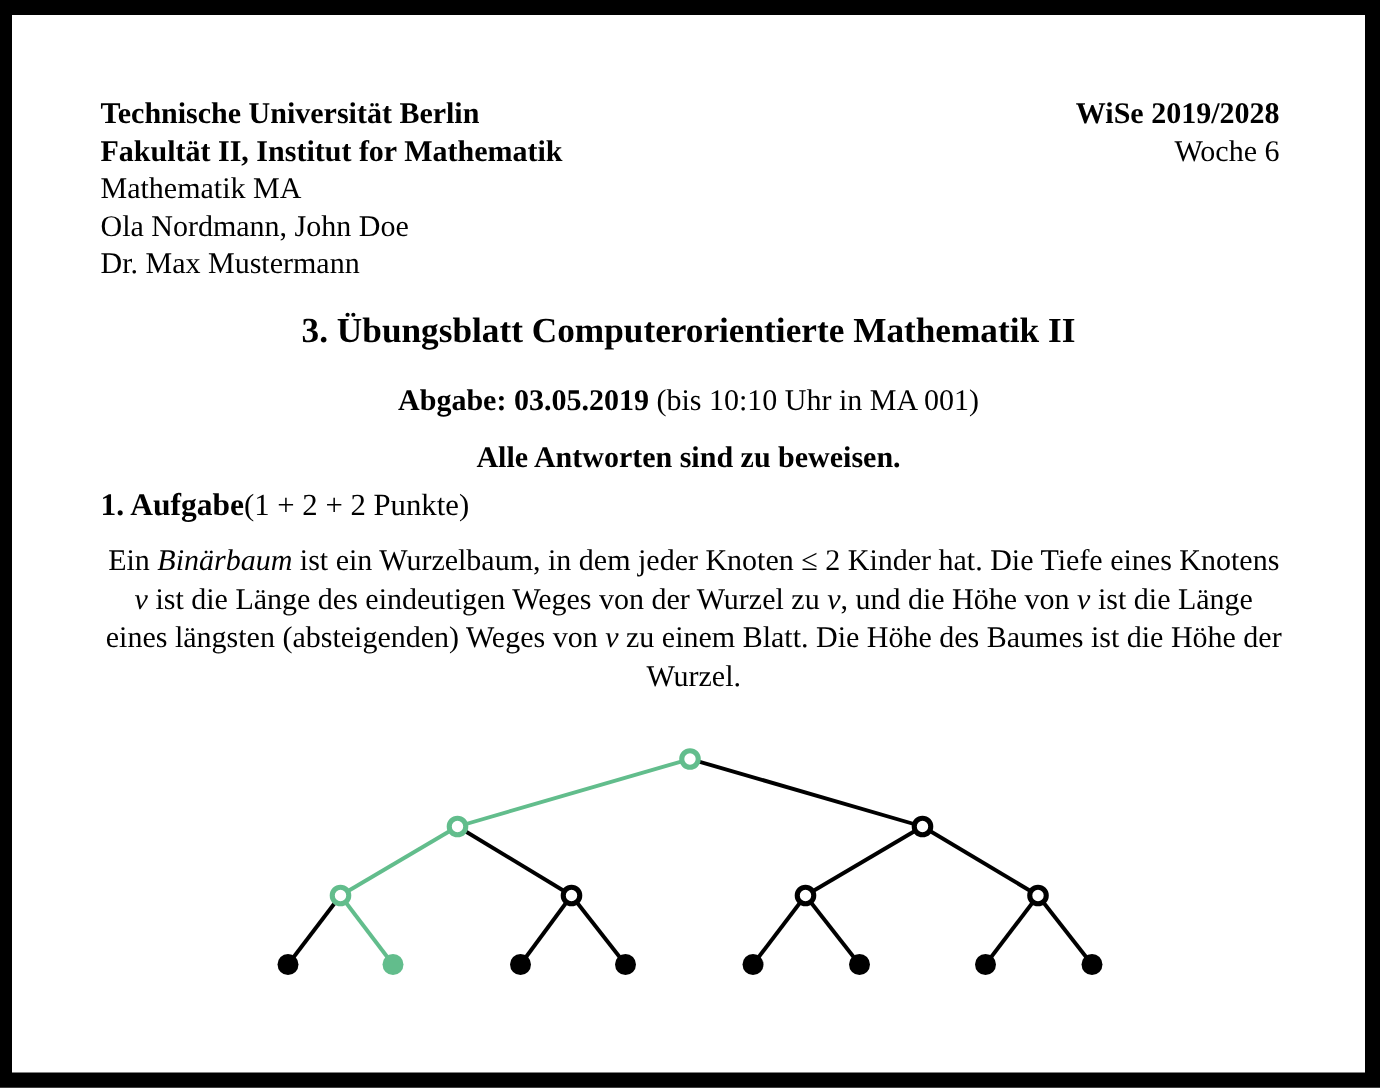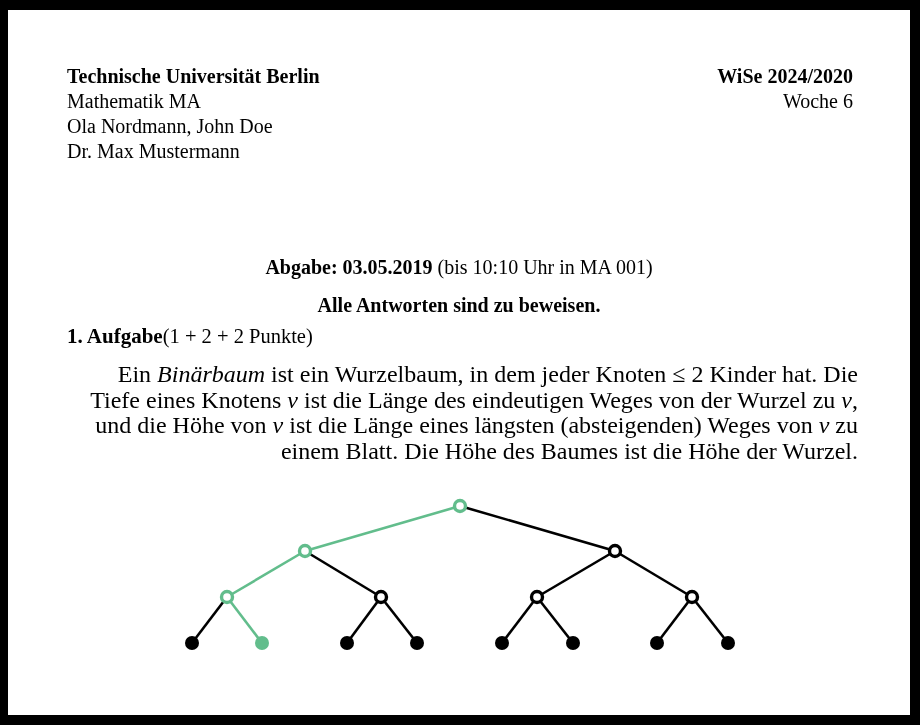--- a/index.html
+++ b/index.html
@@ -50,47 +50,49 @@
     font-size: 20px; font-weight: bold; white-space: nowrap;
   }
   .exercise-row {
     position: absolute; left: 59px; right: 57px; top: 314px;
     display: flex; align-items: baseline;
   }
   .exercise-label { font-size: 21px; font-weight: bold; }
   .exercise-points { font-size: 20.5px; }
   .paragraph {
     position: absolute; left: 59px; right: 52px; top: 352px;
-    font-size: 24px; line-height: 25.5px;
-    text-align: right;
+    font-size: 20px; line-height: 25.5px;
+    text-align: center;
   }
   .tree-svg {
     position: absolute; left: 0; top: 470px;
     width: 902px; height: 210px;
     display: block;
   }
 </style>
 </head>
 <body>
 
 <div id="screenshot">
   <div class="page">
 
     <div class="hdr-left">
         <div class="b">Technische Universität Berlin</div>
+        <div class="b">Fakultät II, Institut for Mathematik</div>
         <div>Mathematik MA</div>
         <div>Ola Nordmann, John Doe</div>
         <div>Dr. Max Mustermann</div>
       </div>
 
     <div class="hdr-right">
-        <div class="b">WiSe 2024/2020</div>
+        <div class="b">WiSe 2019/2028</div>
         <div>Woche 6</div>
       </div>
 
+    <div class="title">3. Übungsblatt Computerorientierte Mathematik II</div>
 
     <div class="submission"><span class="b">Abgabe: 03.05.2019</span><span> (bis 10:10 Uhr in MA 001)</span></div>
 
     <div class="notice">Alle Antworten sind zu beweisen.</div>
 
     <div class="exercise-row">
       <span class="exercise-label">1. Aufgabe</span>
       <span class="exercise-points">(1 + 2 + 2 Punkte)</span>
     </div>
 

